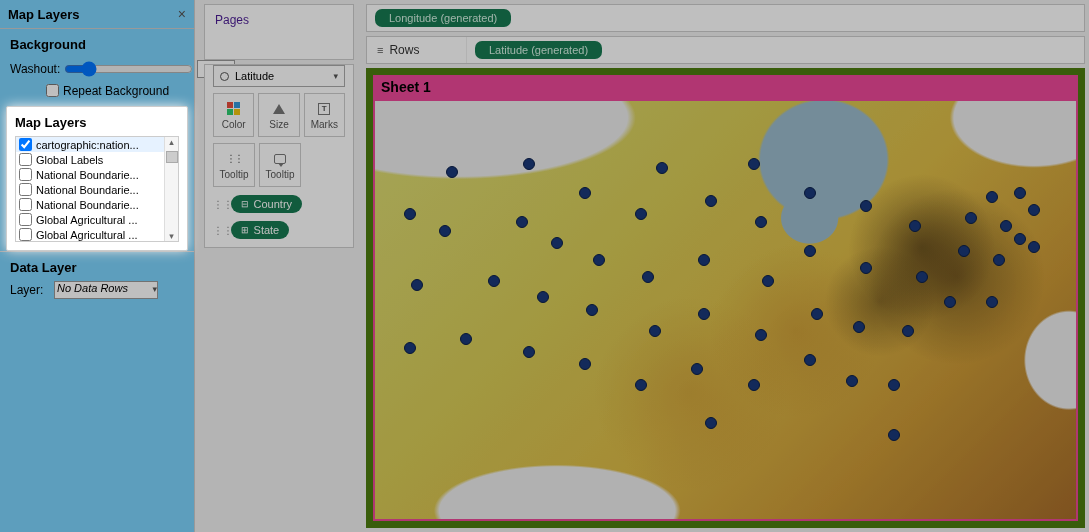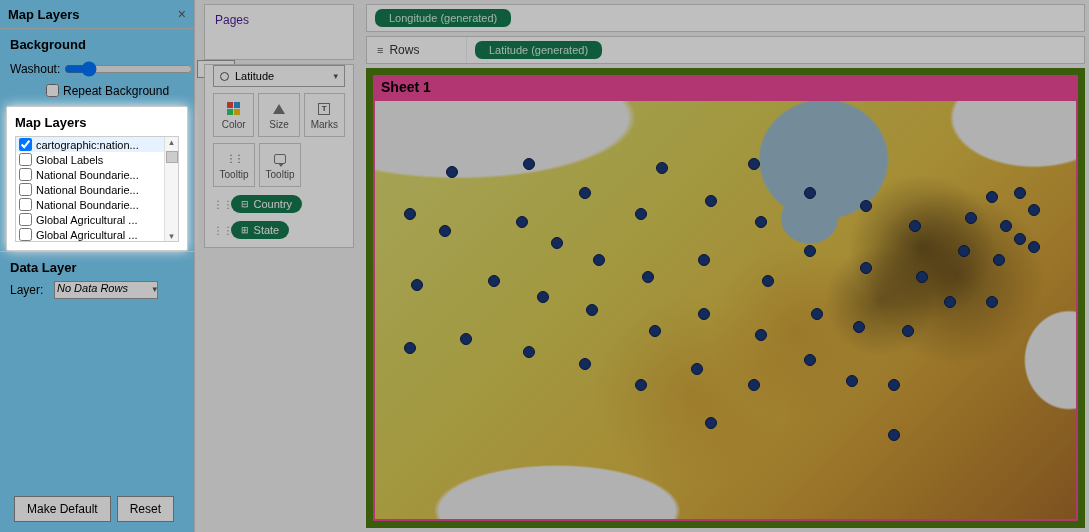--- a/index.html
+++ b/index.html
@@ -163,24 +163,20 @@
     <div class="dl-title">Data Layer</div>
     <div class="row">
       <label style="width:44px">Layer:</label>
       <div class="layer-select">
         <span>No Data Rows</span>
         <span style="float:right;font-style:normal;color:#555;font-size:9px;margin-top:2px">▾</span>
       </div>
     </div>
   </div>
 
-  <div class="bottom-buttons">
-    <button class="btn">Make Default</button>
-    <button class="btn">Reset</button>
-  </div>
 </div>
 
 <div class="mid-col">
   <div class="card pages-card">
     <div class="card-header">Pages</div>
   </div>
   <div class="card marks-card">
     <div class="shape-select">
       <span class="circ"></span>
       <span>Latitude</span>

